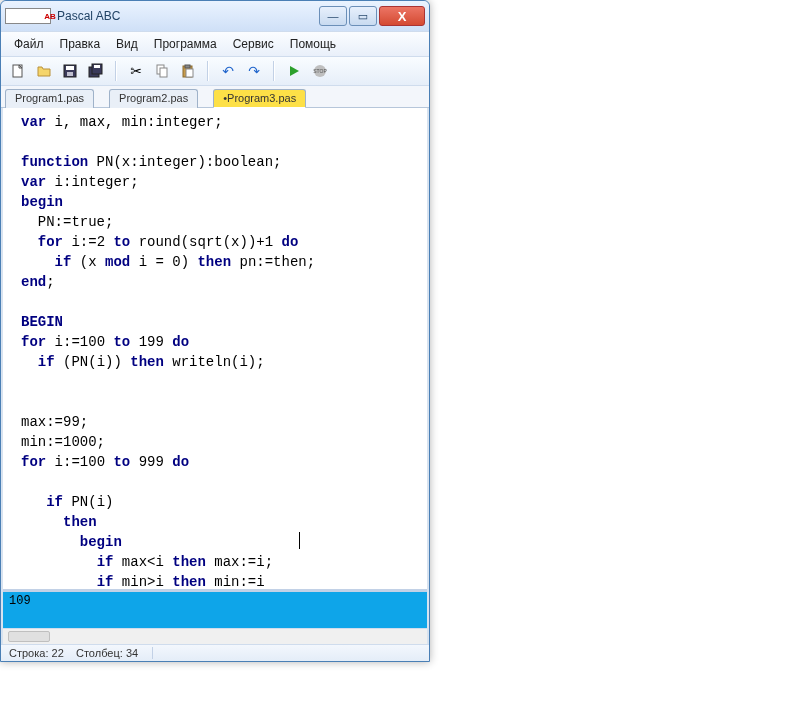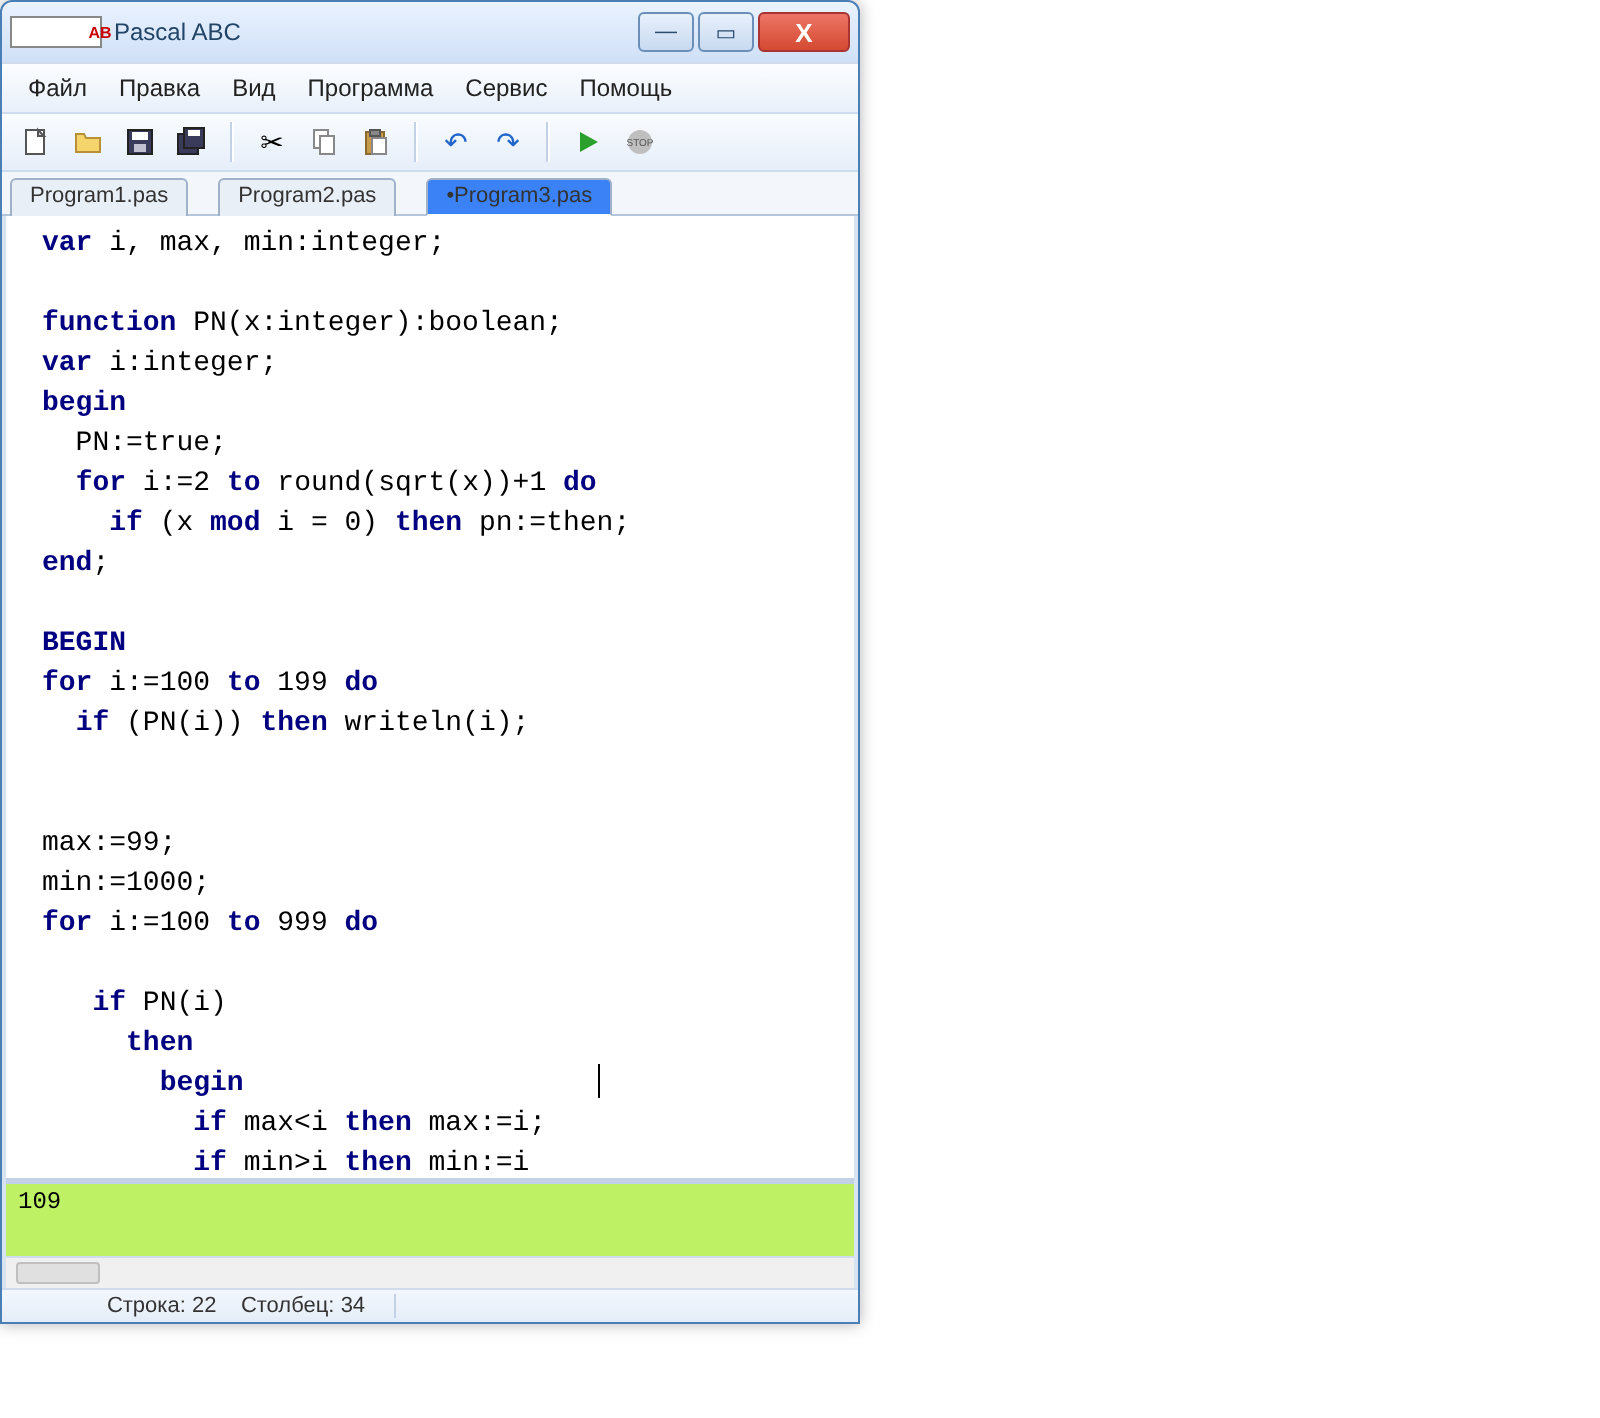--- a/index.html
+++ b/index.html
@@ -98,21 +98,21 @@
       background: #e9eff7;
       margin-right: 1px;
       border-radius: 3px 3px 0 0;
       font-size: 11px;
       cursor: pointer;
       color: #333;
       position: relative;
       top: 1px;
     }
     .tab.active {
-      background: #3b82f6;
+      background: #fde047;
       border-bottom: 1px solid #fff;
       top: 1px;
       font-weight: normal;
     }
     .editor-wrap {
       background: #fff;
       height: 536px;
       display: flex;
       flex-direction: column;
       border-left: 2px solid #d8e3f0;
@@ -130,21 +130,21 @@
       position: relative;
     }
     .kw { color: #000080; font-weight: bold; }
     .caret {
       position: absolute;
       width: 1px; height: 17px;
       background: #000;
     }
     .output {
       border-top: 3px solid #c2d1e6;
-      background: #bef264;
+      background: #0ea5e9;
       font-family: "Courier New", monospace;
       font-size: 12px;
       padding: 2px 6px;
       height: 39px;
       line-height: 15px;
     }
     .scroll-x {
       height: 16px;
       background: #f0f0f0;
       border-top: 1px solid #cfdced;
@@ -158,21 +158,20 @@
       border-radius: 2px;
       margin: 0 2px;
     }
     .statusbar {
       background: linear-gradient(#f3f7fd, #e4edf8);
       border-top: 1px solid #cfdced;
       padding: 2px 8px;
       font-size: 11px;
       display: flex;
       color: #333;
-      justify-content: center;
     }
     .status-cell { padding-right: 14px; }
     .status-cell-right { border-left: 1px solid #c2d1e6; padding-left: 10px; width: 180px; }
   </style>
 </head>
 <body>
 
 <div class="window">
   <div class="titlebar">
     <div class="app-icon">AB</div>

